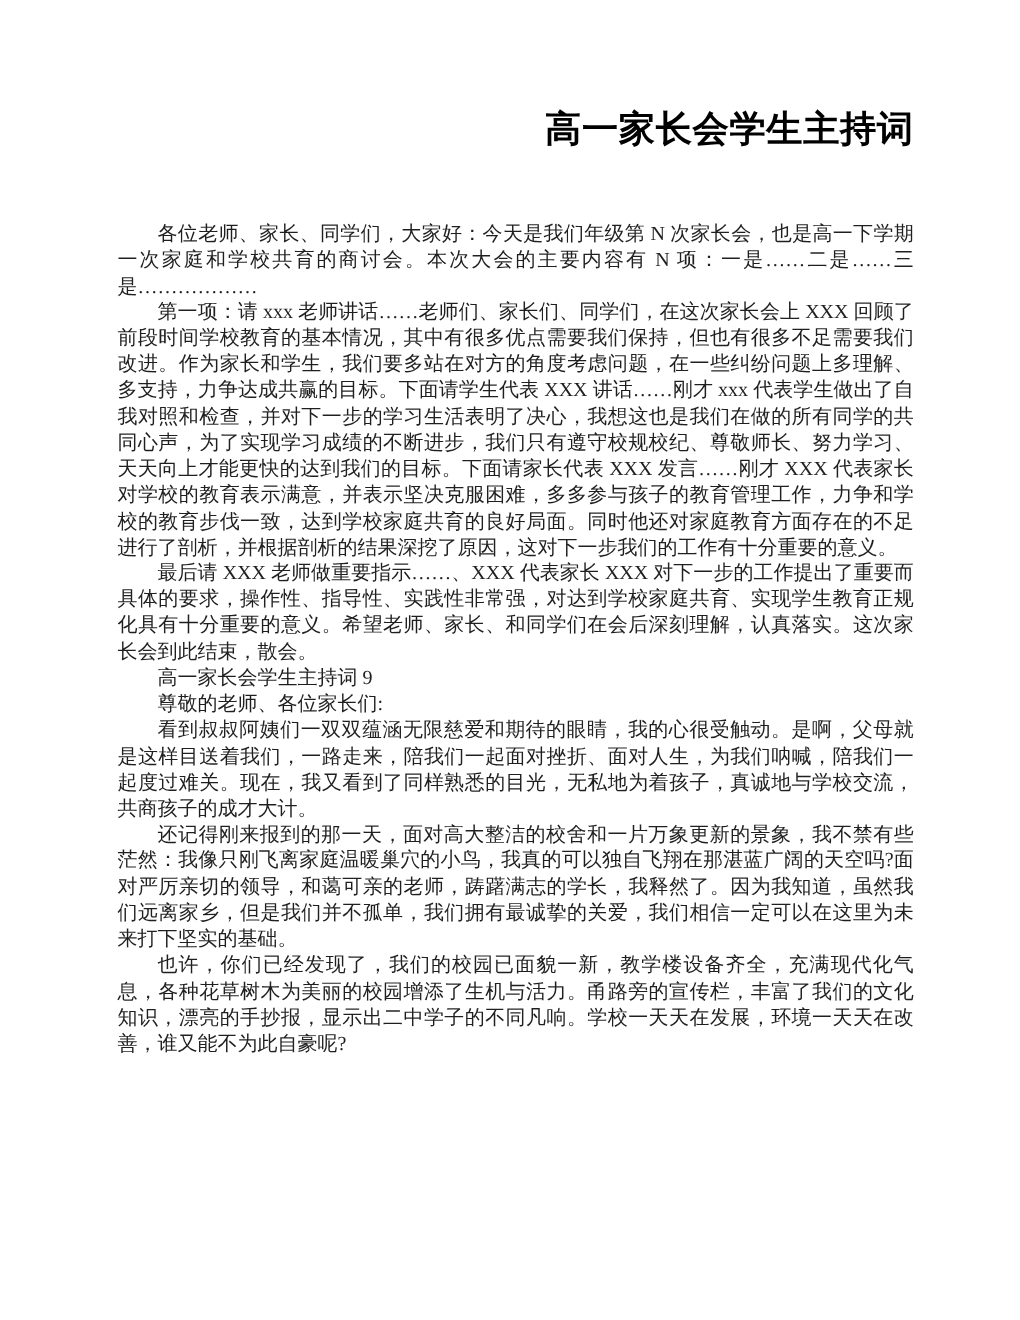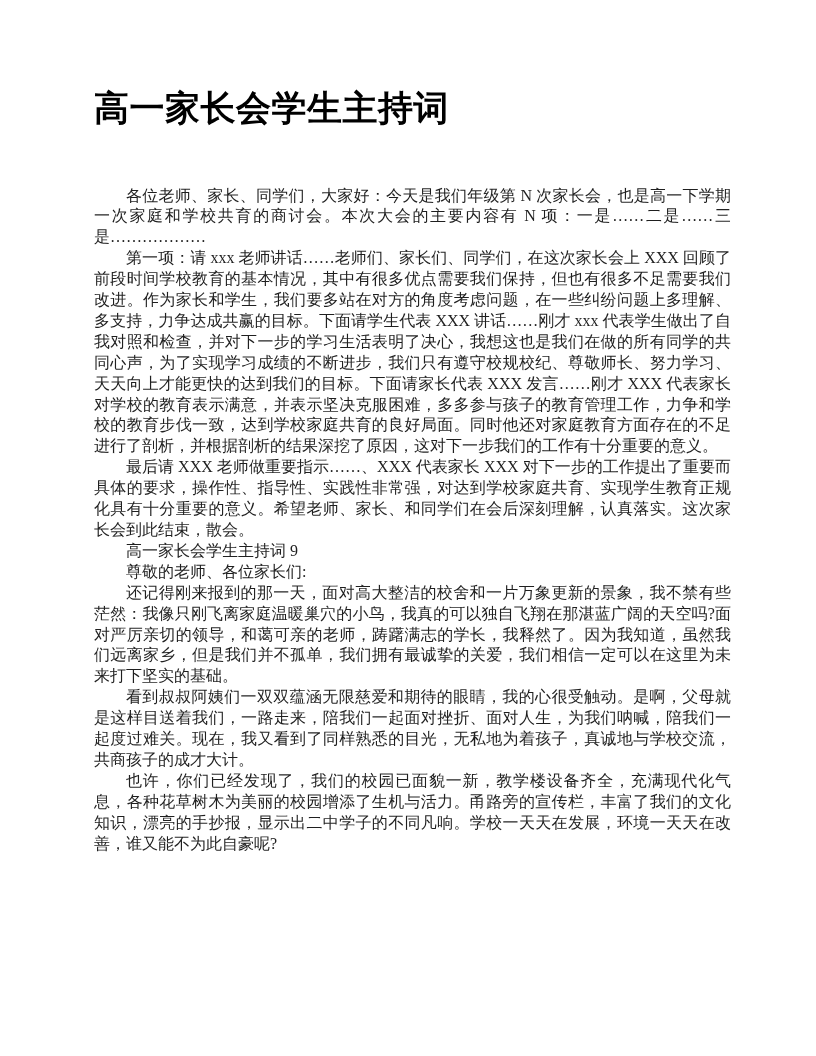--- a/index.html
+++ b/index.html
@@ -13,23 +13,23 @@
   .page {
     box-sizing: border-box;
     width: 816px;
     height: 1056px;
     padding: 86px 85px 0 94px;
     overflow: hidden;
     background: #ffffff;
   }
   .doc-title {
     margin: 0 0 54px 0;
-    font-size: 35px;
+    font-size: 29px;
     font-weight: bold;
-    text-align: left;
+    text-align: right;
     color: #000000;
     line-height: 1.3;
     letter-spacing: 0.5px;
   }
   .doc-body {
     font-size: 16px;
     line-height: 20.9px;
     text-align: justify;
     color: #1f1f1f;
   }
@@ -40,17 +40,17 @@
 <body>
 
 <div class="page">
   <h1 class="doc-title">高一家长会学生主持词</h1>
   <div class="doc-body" id="doc-body">
       <p class="para indent">各位老师、家长、同学们，大家好：今天是我们年级第 N 次家长会，也是高一下学期一次家庭和学校共育的商讨会。本次大会的主要内容有 N 项：一是……二是……三是………………</p>
       <p class="para indent">第一项：请 xxx 老师讲话……老师们、家长们、同学们，在这次家长会上 XXX 回顾了前段时间学校教育的基本情况，其中有很多优点需要我们保持，但也有很多不足需要我们改进。作为家长和学生，我们要多站在对方的角度考虑问题，在一些纠纷问题上多理解、多支持，力争达成共赢的目标。下面请学生代表 XXX 讲话……刚才 xxx 代表学生做出了自我对照和检查，并对下一步的学习生活表明了决心，我想这也是我们在做的所有同学的共同心声，为了实现学习成绩的不断进步，我们只有遵守校规校纪、尊敬师长、努力学习、天天向上才能更快的达到我们的目标。下面请家长代表 XXX 发言……刚才 XXX 代表家长对学校的教育表示满意，并表示坚决克服困难，多多参与孩子的教育管理工作，力争和学校的教育步伐一致，达到学校家庭共育的良好局面。同时他还对家庭教育方面存在的不足进行了剖析，并根据剖析的结果深挖了原因，这对下一步我们的工作有十分重要的意义。</p>
       <p class="para indent">最后请 XXX 老师做重要指示……、XXX 代表家长 XXX 对下一步的工作提出了重要而具体的要求，操作性、指导性、实践性非常强，对达到学校家庭共育、实现学生教育正规化具有十分重要的意义。希望老师、家长、和同学们在会后深刻理解，认真落实。这次家长会到此结束，散会。</p>
       <p class="para indent">高一家长会学生主持词 9</p>
       <p class="para indent">尊敬的老师、各位家长们:</p>
+      <p class="para indent">看到叔叔阿姨们一双双蕴涵无限慈爱和期待的眼睛，我的心很受触动。是啊，父母就是这样目送着我们，一路走来，陪我们一起面对挫折、面对人生，为我们呐喊，陪我们一起度过难关。现在，我又看到了同样熟悉的目光，无私地为着孩子，真诚地与学校交流，共商孩子的成才大计。</p>
       <p class="para indent">还记得刚来报到的那一天，面对高大整洁的校舍和一片万象更新的景象，我不禁有些茫然：我像只刚飞离家庭温暖巢穴的小鸟，我真的可以独自飞翔在那湛蓝广阔的天空吗?面对严厉亲切的领导，和蔼可亲的老师，踌躇满志的学长，我释然了。因为我知道，虽然我们远离家乡，但是我们并不孤单，我们拥有最诚挚的关爱，我们相信一定可以在这里为未来打下坚实的基础。</p>
-      <p class="para indent">看到叔叔阿姨们一双双蕴涵无限慈爱和期待的眼睛，我的心很受触动。是啊，父母就是这样目送着我们，一路走来，陪我们一起面对挫折、面对人生，为我们呐喊，陪我们一起度过难关。现在，我又看到了同样熟悉的目光，无私地为着孩子，真诚地与学校交流，共商孩子的成才大计。</p>
       <p class="para indent">也许，你们已经发现了，我们的校园已面貌一新，教学楼设备齐全，充满现代化气息，各种花草树木为美丽的校园增添了生机与活力。甬路旁的宣传栏，丰富了我们的文化知识，漂亮的手抄报，显示出二中学子的不同凡响。学校一天天在发展，环境一天天在改善，谁又能不为此自豪呢?</p>
     </div>
 </div>
 
 </body></html>

